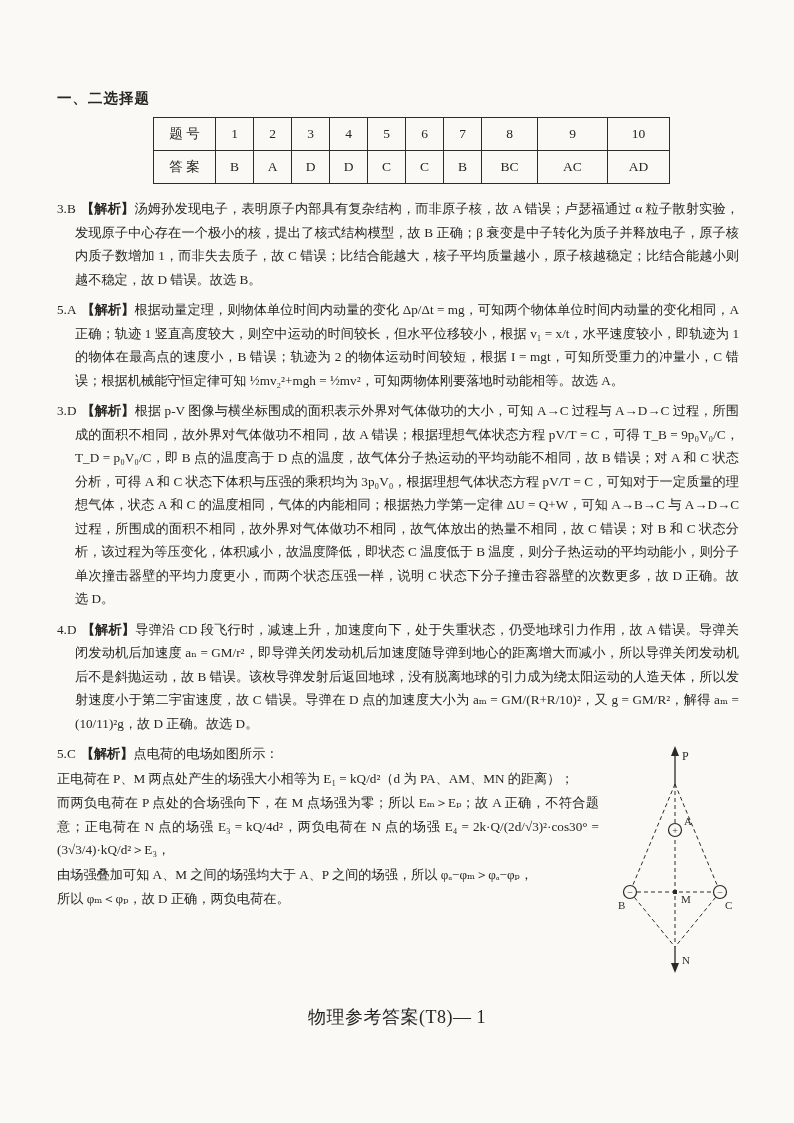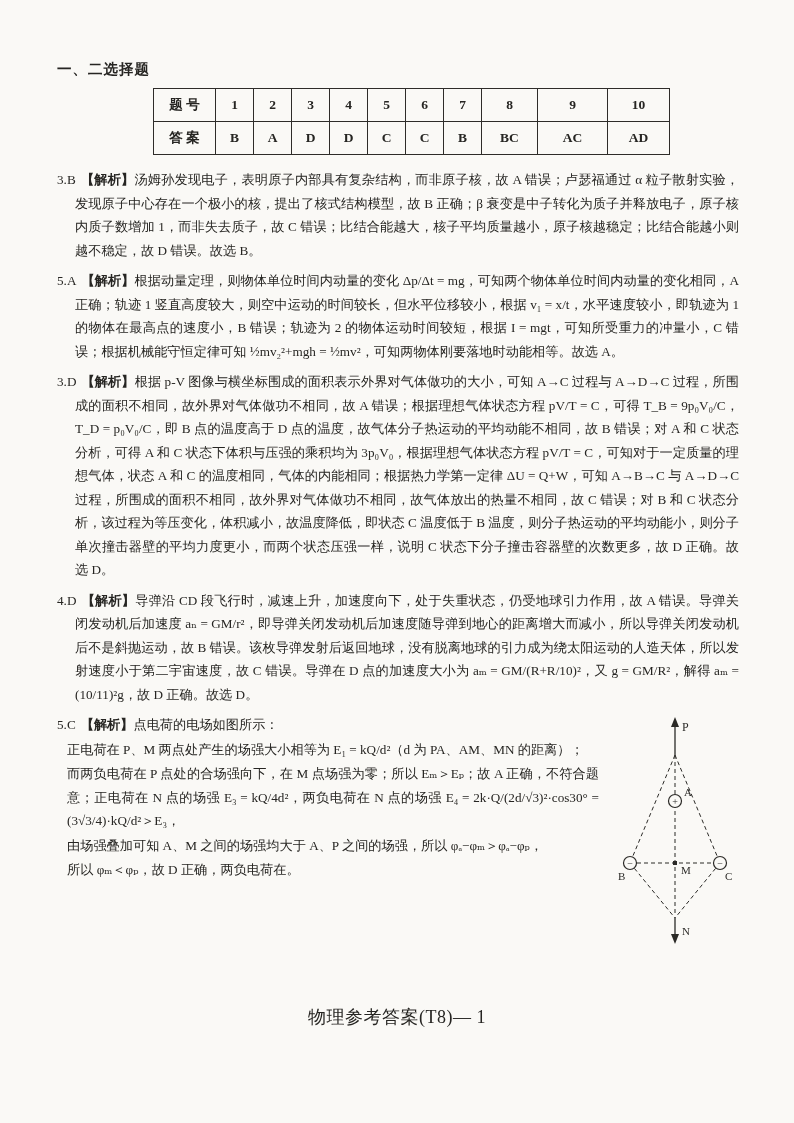--- a/index.html
+++ b/index.html
@@ -14,57 +14,56 @@
     height: 1123px;
     margin: 0 auto;
     background: #faf9f6;
     color: #262522;
     overflow: hidden;
   }
   .content {
     position: absolute;
     left: 57px;
     right: 55px;
-    top: 60px;
+    top: 89px;
   }
   .section-title {
     font-size: 14.5px;
     font-weight: 600;
     margin: 0 0 9px 0;
     letter-spacing: 1px;
   }
   table.answer-table {
     border-collapse: collapse;
     table-layout: fixed;
     margin: 0 0 13px 96px;
   }
   table.answer-table td {
     border: 1.6px solid #2e2c29;
     height: 33px;
     text-align: center;
     font-size: 13.5px;
     padding: 0 2px;
     overflow: hidden;
     white-space: nowrap;
-    font-weight: bold;
   }
   td.row-label { font-size: 13.5px; }
   .solution {
     font-size: 13.2px;
     line-height: 1.78;
     text-align: justify;
     margin-bottom: 7px;
     padding-left: 18px;
     text-indent: -18px;
   }
   .qnum { margin-right: 5px; }
   .tag { font-weight: bold; }
   .s5 { padding-left: 0; text-indent: 0; }
   .s5 .intro { padding-left: 18px; text-indent: -18px; }
-  .s5 .p { margin: 1px 10px; }
+  .s5 .p { margin: 1px 0; }
   .fig {
     float: right;
     width: 128px;
     margin: 0 0 4px 12px;
     text-align: center;
   }
   .fig svg { display: block; margin: 0 auto; }
   .footer {
     position: absolute;
     left: 0;

